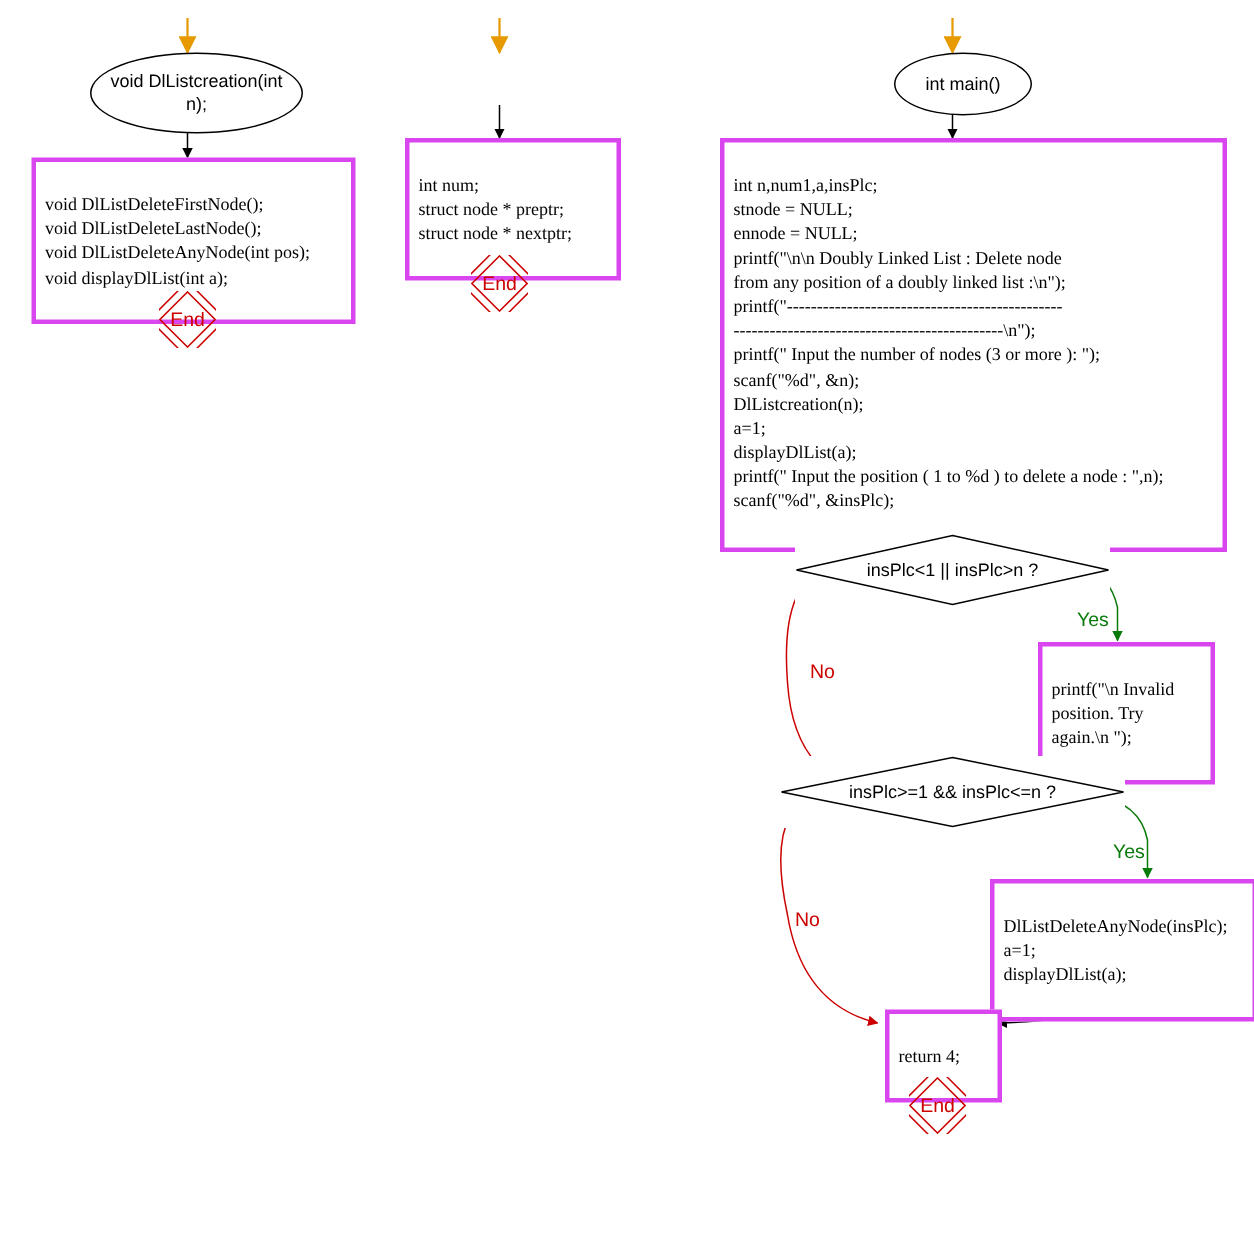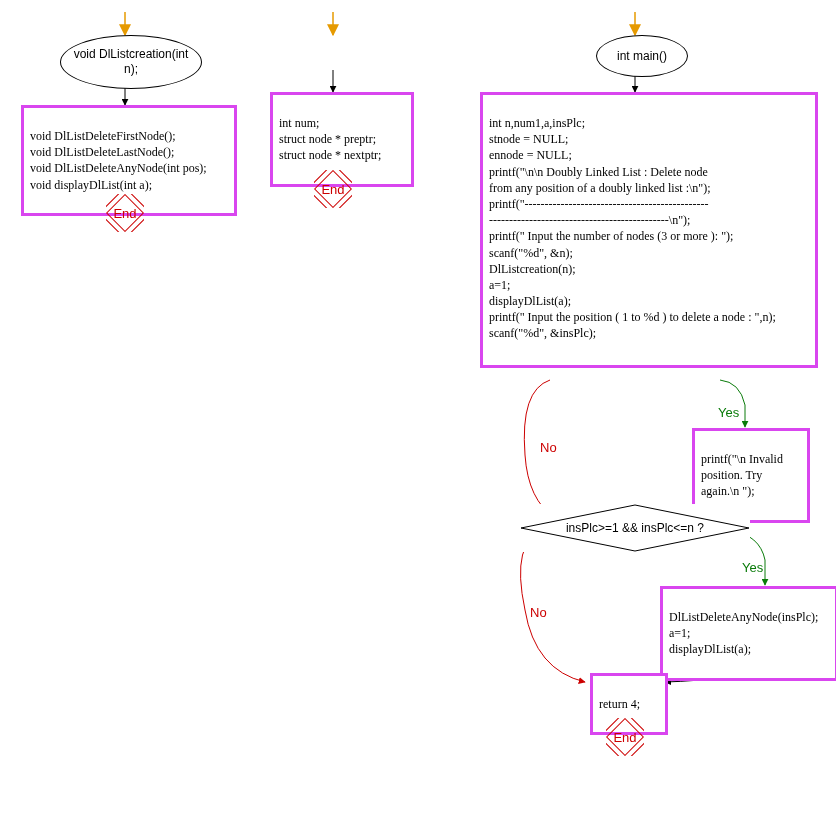--- a/index.html
+++ b/index.html
@@ -166,20 +166,26 @@
 printf("----------------------------------------------
 ---------------------------------------------\n");
 printf(" Input the number of nodes (3 or more ): ");
 scanf("%d", &amp;n);
 DlListcreation(n);
 a=1;
 displayDlList(a);
 printf(" Input the position ( 1 to %d ) to delete a node : ",n);
 scanf("%d", &amp;insPlc);</div>
 
+  <div class="diamond" style="left:520px; top:346px; width:210px; height:48px;">
+    <svg width="210" height="48">
+        <polygon points="105,1 209,24 105,47 1,24" fill="#fff" stroke="#000" stroke-width="1"></polygon>
+      </svg>
+    <span class="d-text">insPlc&lt;1 || insPlc&gt;n ?</span>
+  </div>
   <span class="edge-label yes" style="left:708px; top:395px;">Yes</span>
   <span class="edge-label no" style="left:530px; top:430px;">No</span>
 
   <div class="rect-box" style="left:682px; top:418px; width:100px;">printf("\n Invalid
  position. Try
  again.\n ");</div>
 
   <div class="diamond" style="left:510px; top:494px; width:230px; height:48px;">
     <svg width="230" height="48">
         <polygon points="115,1 229,24 115,47 1,24" fill="#fff" stroke="#000" stroke-width="1"></polygon>

